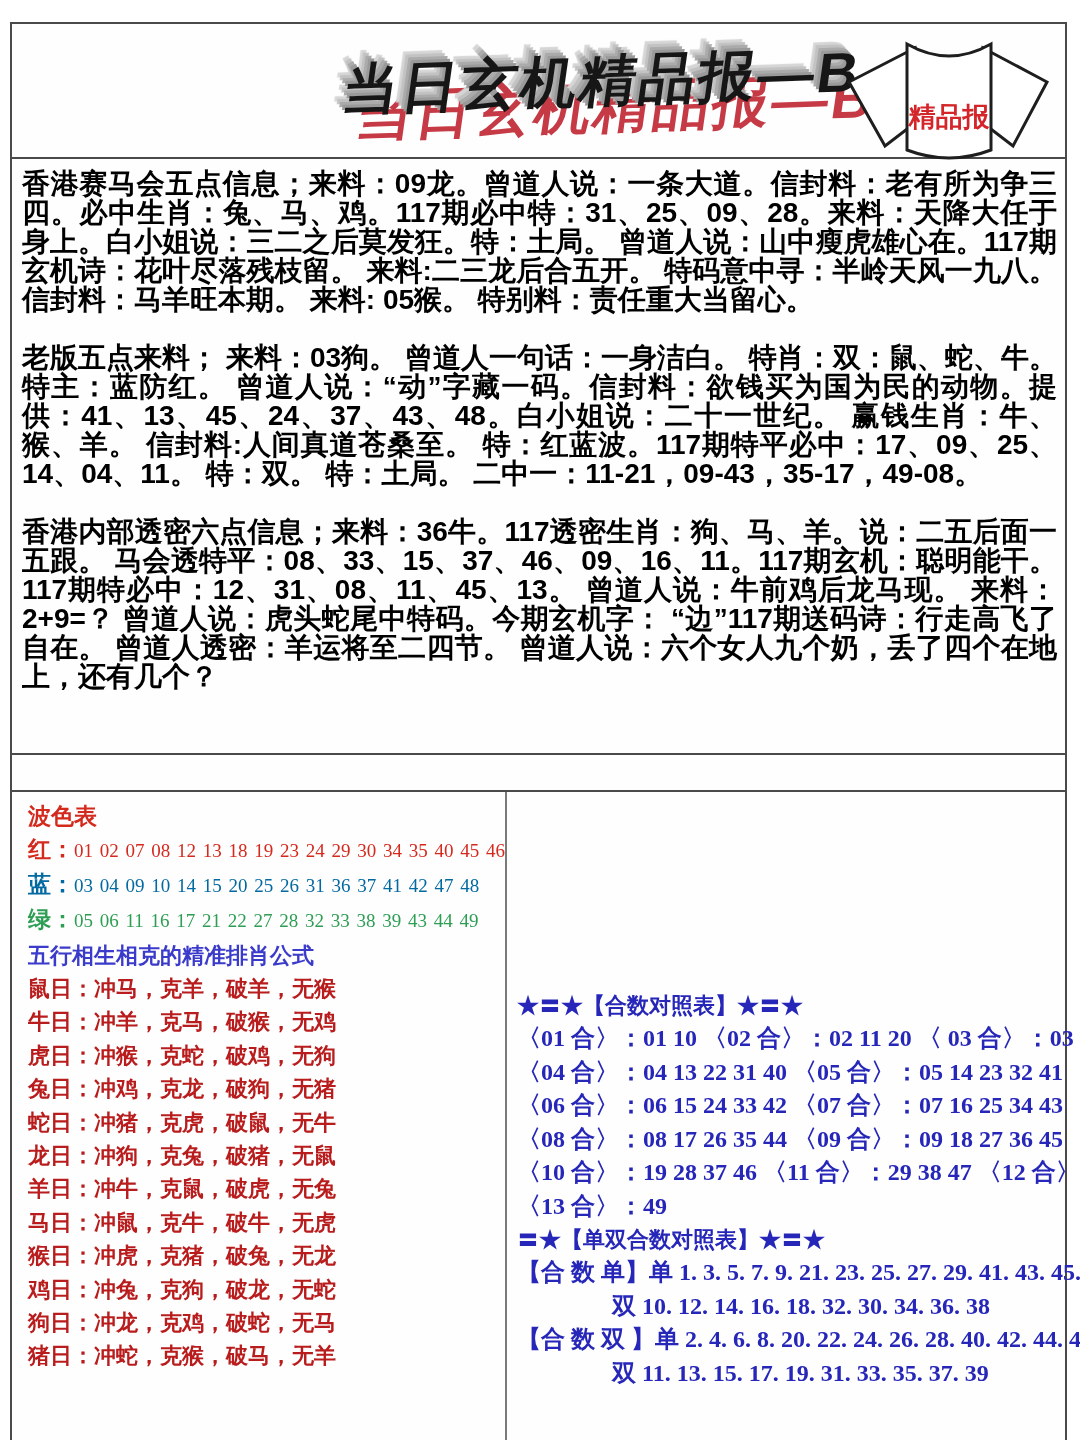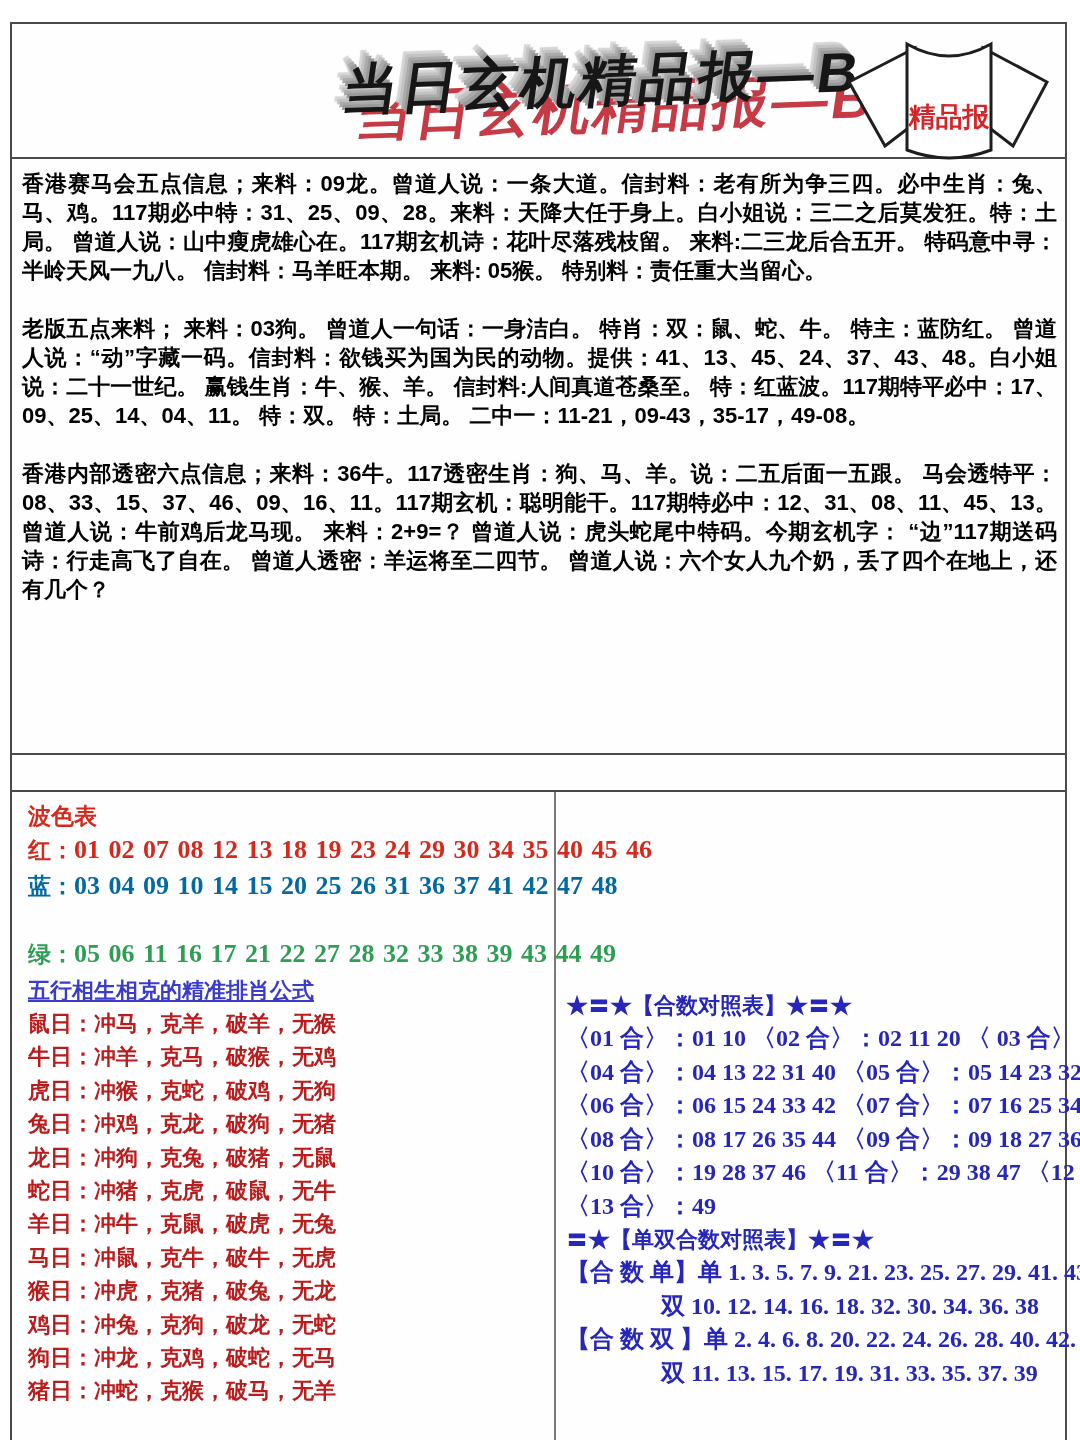--- a/index.html
+++ b/index.html
@@ -33,43 +33,43 @@
       -12px -12px 1px #d6d6d6;
   }
   .ribbon{position:absolute;right:10px;top:-4px;width:214px;height:146px;}
   
   .main-text{
     height:596px;border-bottom:2px solid #4a4a4a;
     padding:10px 8px 0 10px;box-sizing:border-box;
   }
   .para{
     margin:0 0 29px 0;
-    font-size:22px;font-weight:bold;color:#000;
+    font-size:28px;font-weight:bold;color:#000;
     line-height:29px;text-align:justify;
   }
   
   .spacer{height:35px;border-bottom:2px solid #4a4a4a;}
   
   .bottom{height:773px;display:flex;}
   .col-left{
     width:544px;border-right:2px solid #7a7a7a;
     padding:8px 0 0 16px;box-sizing:border-box;
   }
   .col-right{
     flex:1;padding:197px 4px 0 10px;box-sizing:border-box;
     color:#2626b8;
   }
   .wave-title{color:#d42a1e;font-size:23px;font-weight:bold;line-height:33px;}
   .wave-row{line-height:33px;white-space:nowrap;}
   .wave-label{font-size:23px;font-weight:bold;}
-  .wave-nums{font-family:"Liberation Serif", serif;font-size:26px;font-weight:bold;word-spacing:2px;}
+  .wave-nums{font-family:"Liberation Serif", serif;font-size:19px;font-weight:normal;word-spacing:2px;}
   .c-red{color:#d42a1e;}
   .c-blue{color:#0369a1;}
-  .c-green{color:#2e9e54;margin-top:32px;}
-  .formula-title{color:#3b3bcb;font-size:22px;font-weight:bold;line-height:33px;margin-top:1px;text-decoration:underline;}
+  .c-green{color:#2e9e54;}
+  .formula-title{color:#3b3bcb;font-size:22px;font-weight:bold;line-height:33px;margin-top:1px;}
   .formula-line{color:#b91c1c;font-size:22px;font-weight:bold;line-height:33.4px;white-space:nowrap;}
   .hs-title{font-size:22px;font-weight:bold;line-height:33px;white-space:nowrap;}
   .hs-line{
     font-family:"Liberation Serif", serif;
     font-size:24px;font-weight:bold;line-height:33.5px;white-space:nowrap;
   }
   .hs-indent{padding-left:95px;}
 </style>
 </head>
 <body>
@@ -114,22 +114,22 @@
       </div>
       <div class="wave-row c-green">
         <span class="wave-label">绿：</span><span class="wave-nums">05 06 11 16 17 21 22 27 28 32 33 38 39 43 44 49</span>
       </div>
 
       <div class="formula-title">五行相生相克的精准排肖公式</div>
       <div class="formula-line">鼠日：冲马，克羊，破羊，无猴</div>
       <div class="formula-line">牛日：冲羊，克马，破猴，无鸡</div>
       <div class="formula-line">虎日：冲猴，克蛇，破鸡，无狗</div>
       <div class="formula-line">兔日：冲鸡，克龙，破狗，无猪</div>
+      <div class="formula-line">蛇日：冲猪，克虎，破鼠，无牛</div>
       <div class="formula-line">龙日：冲狗，克兔，破猪，无鼠</div>
-      <div class="formula-line">蛇日：冲猪，克虎，破鼠，无牛</div>
       <div class="formula-line">羊日：冲牛，克鼠，破虎，无兔</div>
       <div class="formula-line">马日：冲鼠，克牛，破牛，无虎</div>
       <div class="formula-line">猴日：冲虎，克猪，破兔，无龙</div>
       <div class="formula-line">鸡日：冲兔，克狗，破龙，无蛇</div>
       <div class="formula-line">狗日：冲龙，克鸡，破蛇，无马</div>
       <div class="formula-line">猪日：冲蛇，克猴，破马，无羊</div>
     </div>
 
     <div class="col-right">
       <div class="hs-title">★〓★【合数对照表】★〓★</div>

